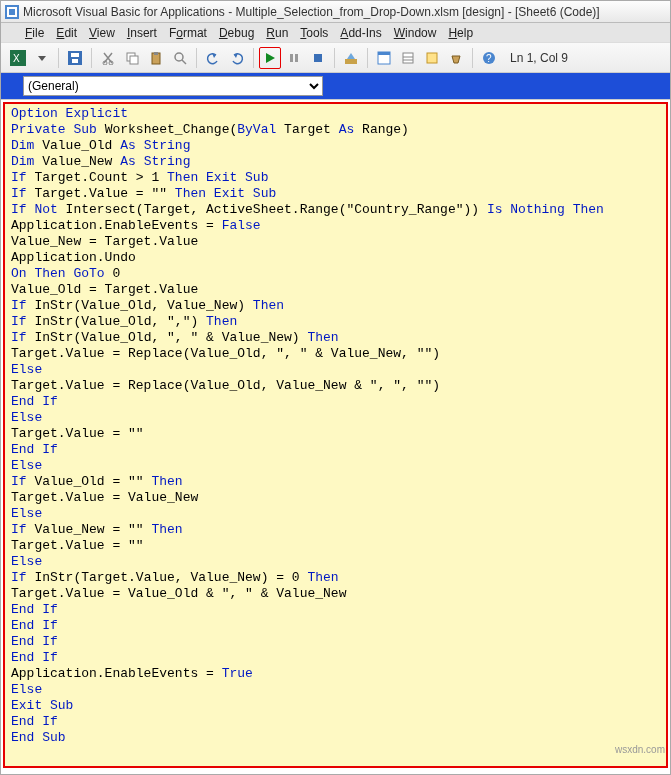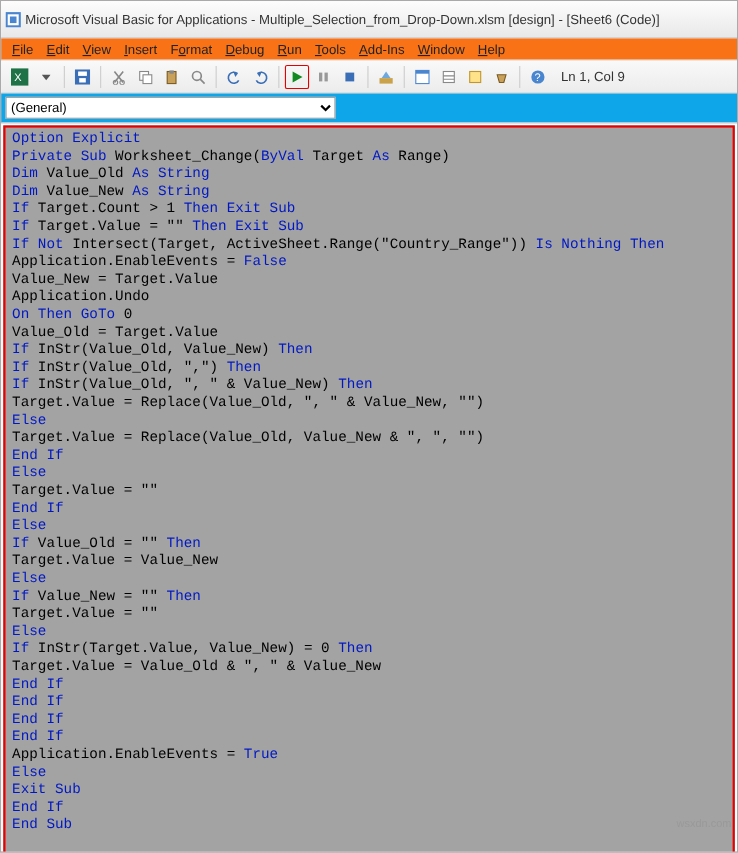--- a/index.html
+++ b/index.html
@@ -9,35 +9,35 @@
     font-size: 11px;
     background: #fff;
     width: 671px;
     height: 775px;
     overflow: hidden;
     border: 1px solid #aaa;
   }
   .titlebar {
     display: flex;
     align-items: center;
-    height: 34px;
+    height: 22px;
     padding: 0 4px;
     background: linear-gradient(#fdfdfd, #e8e8e8);
     border-bottom: 1px solid #bbb;
     font-size: 12px;
     color: #333;
   }
   .titlebar svg { margin-right: 4px; }
   .menubar {
     display: flex;
     gap: 12px;
-    padding: 2px 10px;
+    padding: 2px 24px;
     height: 20px;
     align-items: center;
-    background: #f97316;
+    background: #e5e5e5;
     border-bottom: 1px solid #ddd;
     font-size: 12px;
     color: #222;
   }
   .menubar span u { text-decoration: underline; }
   .menubar span { cursor: default; }
   .toolbar {
     display: flex;
     align-items: center;
     gap: 2px;
@@ -48,37 +48,37 @@
   }
   .tbtn {
     width: 22px; height: 22px;
     display: flex; align-items: center; justify-content: center;
     border: 1px solid transparent;
     border-radius: 2px;
   }
   .sep { width:1px; height:20px; background:#ccc; margin:0 3px; }
   .status-pos { margin-left: 8px; font-size:12px; color:#333; }
   .dropdown-bar {
-    padding: 3px 4px;
+    padding: 3px 22px;
     border-bottom: 1px solid #ccc;
-    background:#0ea5e9;
+    background:#1d4ed8;
   }
   .dropdown-bar select {
     width: 300px;
     font-size: 12px;
     border: 1px solid #999;
     background:#fff;
     height: 20px;
   }
   .code-area {
     border: 2px solid #e60000;
     margin: 2px;
     height: 666px;
     overflow: auto;
-    background: #a3a3a3;
+    background: #fef9c3;
     padding: 2px 6px;
   }
   pre.code {
     margin: 0;
     font-family: Consolas, "Courier New", monospace;
     font-size: 13px;
     line-height: 16px;
     white-space: pre;
     color: #000;
   }

